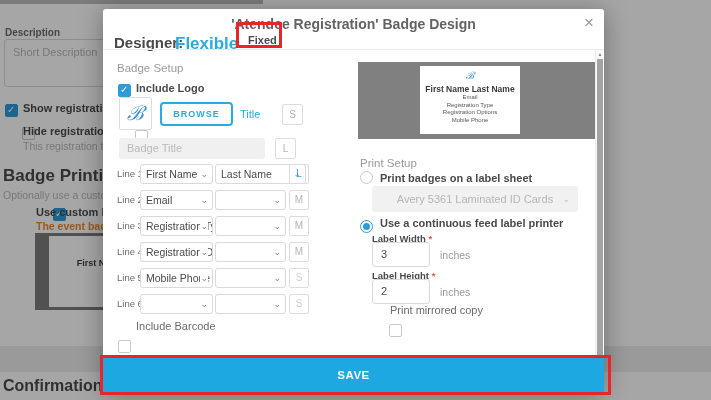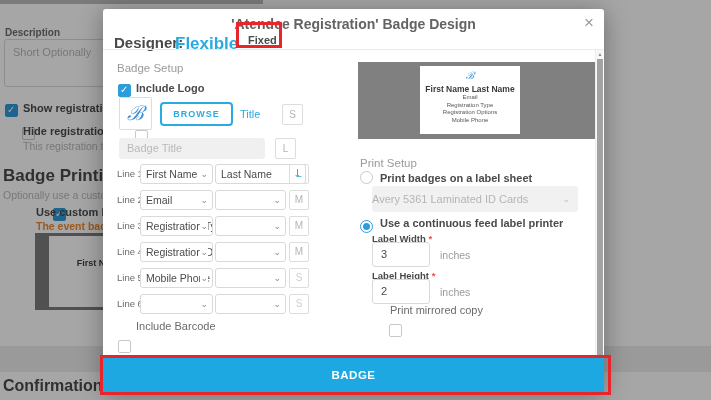--- a/index.html
+++ b/index.html
@@ -62,21 +62,21 @@
   .pcard .plogo { font-style:italic; font-size:10px; color:#3b8fd4; line-height:12px; margin-top:4px; }
   .pcard .pname { font-size:8.5px; font-weight:bold; color:#3a3a3a; margin-top:2px; }
   .pcard .pline { font-size:6px; color:#555; line-height:7.5px; }
   .radio { width:13px; height:13px; border:1px solid #c9c9c9; border-radius:50%;
     background:#fff; position:absolute; }
   .radio.sel { border-color:#2d9cdb; }
   .radio.sel::after { content:""; position:absolute; left:2px; top:2px; width:7px;
     height:7px; border-radius:50%; background:#2d9cdb; }
   .rlabel { font-size:11px; font-weight:600; color:#4a4a4a; }
   .dselect { background:#f1f1f1; border-radius:3px; font-size:11px; color:#b5b5b5;
-    line-height:26px; padding-left:0; white-space:nowrap; overflow:hidden; }
+    line-height:26px; padding-left:0; white-space:nowrap; overflow:hidden;text-align:center; }
   .dselect .chev { color:#c0c0c0; line-height:26px; right:8px; }
   .smalllbl { font-size:9.5px; font-weight:bold; color:#4a4a4a; }
   .star { color:#e0524d; }
   .numinput { width:58px; height:25px; border:1px solid #d9d9d9; border-radius:3px;
     font-size:11px; color:#4a4a4a; line-height:23px; padding-left:8px; background:#fff; }
   .unit { font-size:10.5px; color:#9b9b9b; }
   .lightlbl { font-size:11px; color:#6b6b6b;text-align:center; }
   .scrollbar { left:492px; top:41px; width:8px; height:313px; background:#f7f7f7;
     border-left:1px solid #eee; }
   .sthumb { position:absolute; left:1px; top:9px; width:6px; height:296px; background:#a3a3a3; }
@@ -86,21 +86,21 @@
     line-height:34px; cursor:pointer; }
   .redbox { position:absolute; border:3px solid #e8252a; z-index:50; pointer-events:none; }
 </style>
 </head>
 <body>
 
 <div id="page">
   <div class="abs topstrip"></div>
   <div class="abs fieldlabel" style="left:5px;top:27px">Description</div>
   <div class="abs textarea" style="left:4px;top:39px;width:150px;height:48px">
-    <span>Short Optionally</span>
+    <span>Short Description</span>
   </div>
   <span class="abs cb checked" style="left:5px;top:101px"><span class="tick">✓</span></span>
   <div class="abs cblabel" style="left:23px;top:102px">Show registrations of this typ</div>
   <span class="abs cb" style="left:5px;top:124px"></span>
   <div class="abs cblabel" style="left:23px;top:125px">Hide registration type</div>
   <div class="abs subtext" style="left:23px;top:140px">This registration type will no</div>
   <div class="abs h2" style="left:3px;top:166px">Badge Printing</div>
   <div class="abs subtext" style="left:3px;top:189px">Optionally use a custom badge</div>
   <span class="abs cb checked" style="left:18px;top:205px"><span class="tick">✓</span></span>
   <div class="abs cblabel" style="left:36px;top:206px">Use custom badge design</div>
@@ -215,17 +215,17 @@
   <div class="abs lightlbl" style="left:287px;top:295px">Print mirrored copy</div>
 
   
   <div class="abs scrollbar">
     <span class="sarrow" style="top:1px">▲</span>
     <span class="sthumb"></span>
     <span class="sarrow" style="bottom:1px">▼</span>
   </div>
 
   
-  <div class="abs savebtn">BADGE</div>
+  <div class="abs savebtn">SAVE</div>
 </div>
 
 <div class="redbox" style="left:236px;top:22px;width:46px;height:26px"></div>
 <div class="redbox" style="left:100px;top:355px;width:511px;height:40px"></div>
 
 </body></html>

